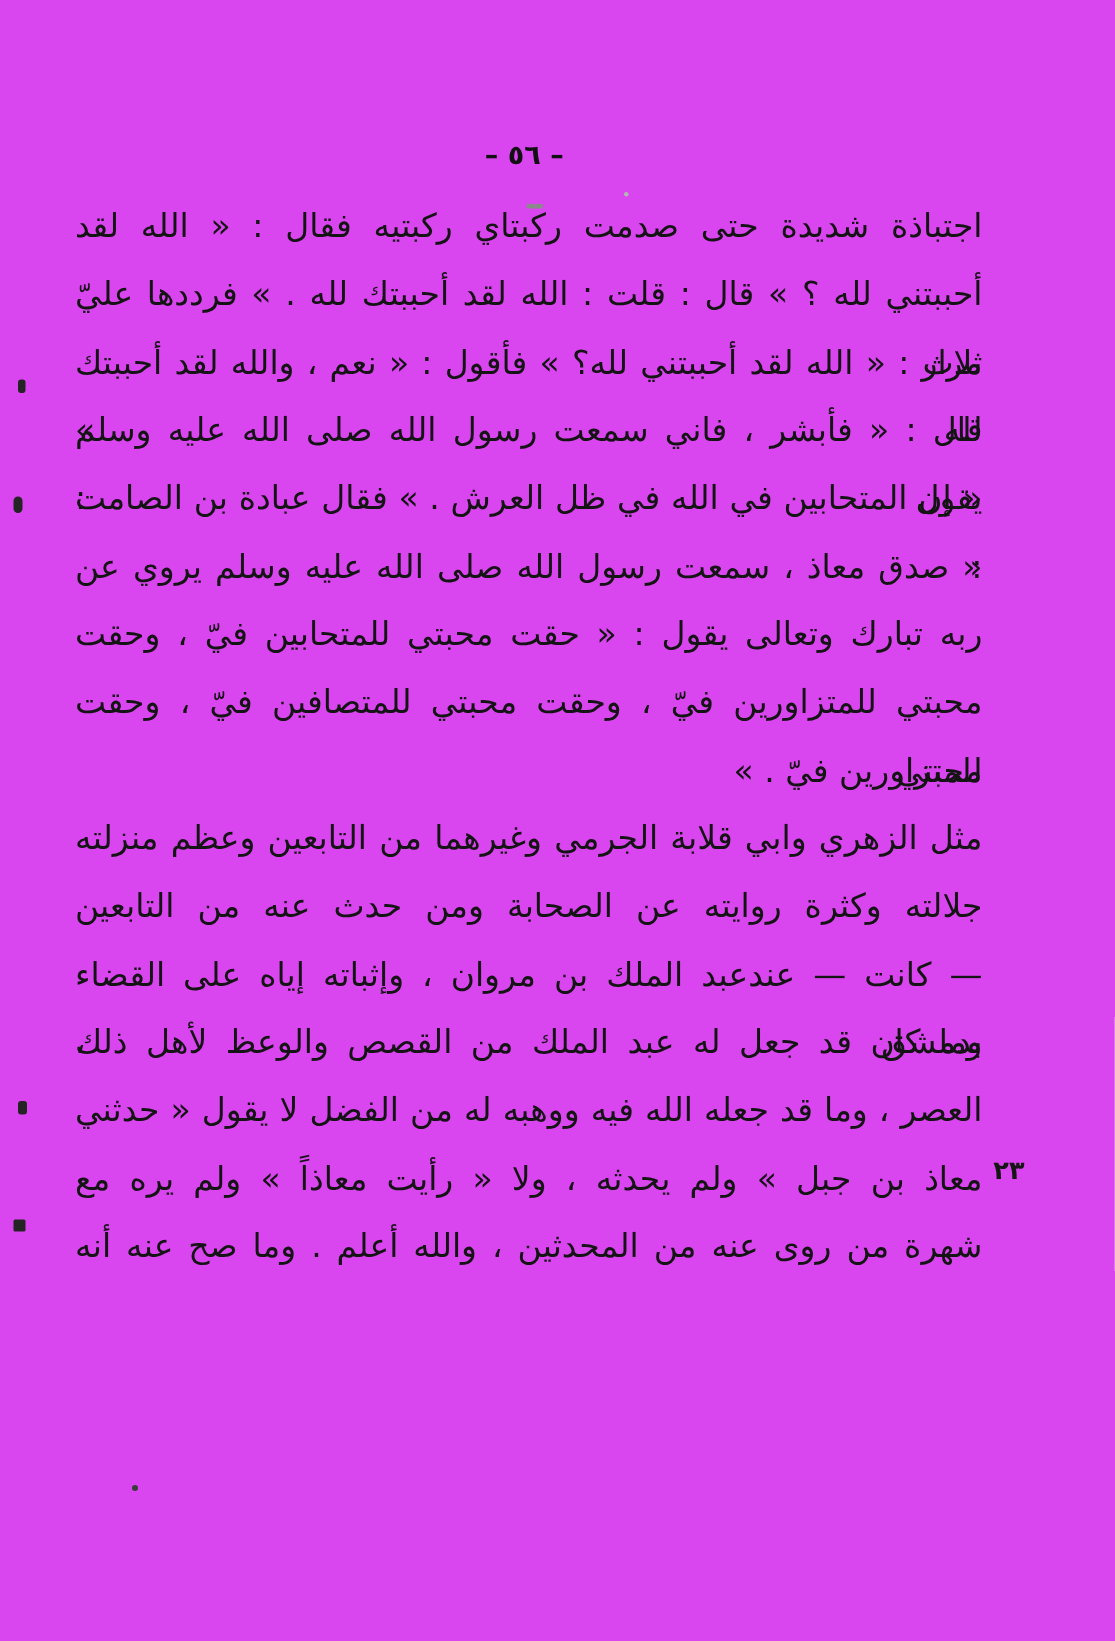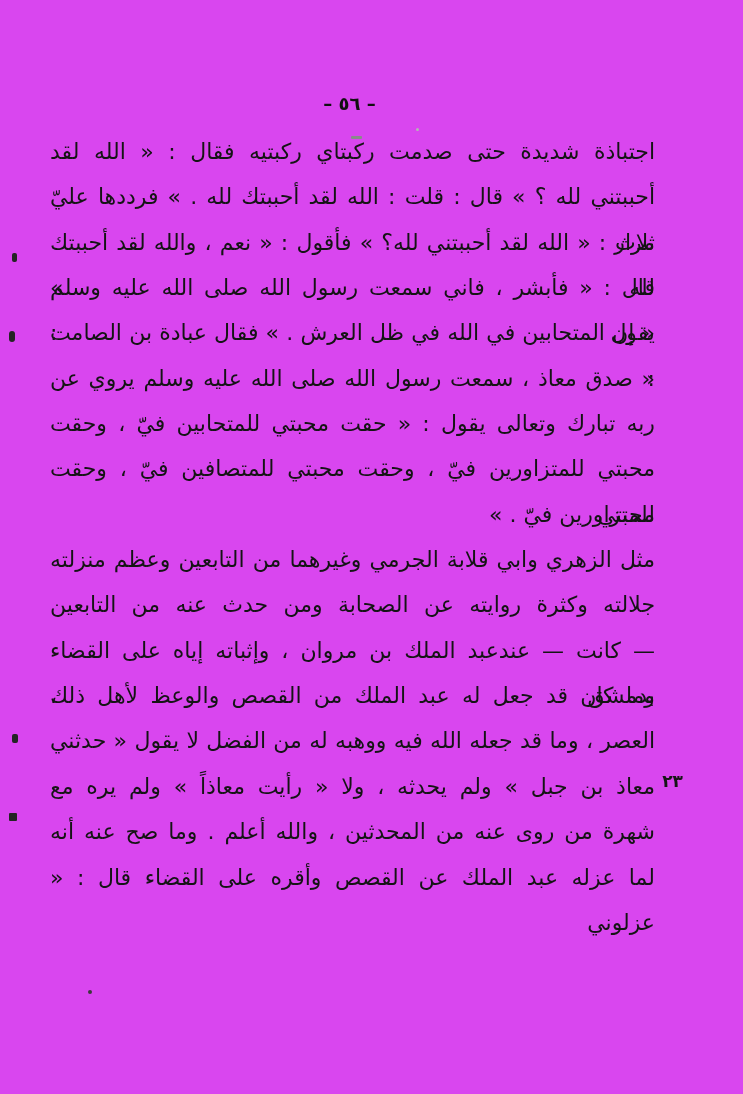--- a/index.html
+++ b/index.html
@@ -78,21 +78,20 @@
     <div class="line">ربه تبارك وتعالى يقول : « حقت محبتي للمتحابين فيّ ، وحقت</div>
     <div class="line">محبتي للمتزاورين فيّ ، وحقت محبتي للمتصافين فيّ ، وحقت محبتي</div>
     <div class="line short">للمتزاورين فيّ . »</div>
     <div class="line">مثل الزهري وابي قلابة الجرمي وغيرهما من التابعين وعظم منزلته</div>
     <div class="line">جلالته وكثرة روايته عن الصحابة ومن حدث عنه من التابعين</div>
     <div class="line">— كانت — عندعبد الملك بن مروان ، وإثباته إياه على القضاء بدمشق ،</div>
     <div class="line">وما كان قد جعل له عبد الملك من القصص والوعظ لأهل ذلك</div>
     <div class="line">العصر ، وما قد جعله الله فيه ووهبه له من الفضل لا يقول « حدثني</div>
     <div class="line">معاذ بن جبل » ولم يحدثه ، ولا « رأيت معاذاً » ولم يره مع</div>
     <div class="line">شهرة من روى عنه من المحدثين ، والله أعلم . وما صح عنه أنه</div>
-    <div class="line">لما عزله عبد الملك عن القصص وأقره على القضاء قال : « عزلوني</div>
   </div>
 
   <div class="margin-ref" dir="rtl">٢٣</div>
 
   <div class="speck s1"></div>
   <div class="speck s2"></div>
   <div class="speck s3"></div>
   <div class="speck s4"></div>
   <div class="speck s5"></div>
   <div class="speck s6"></div>

